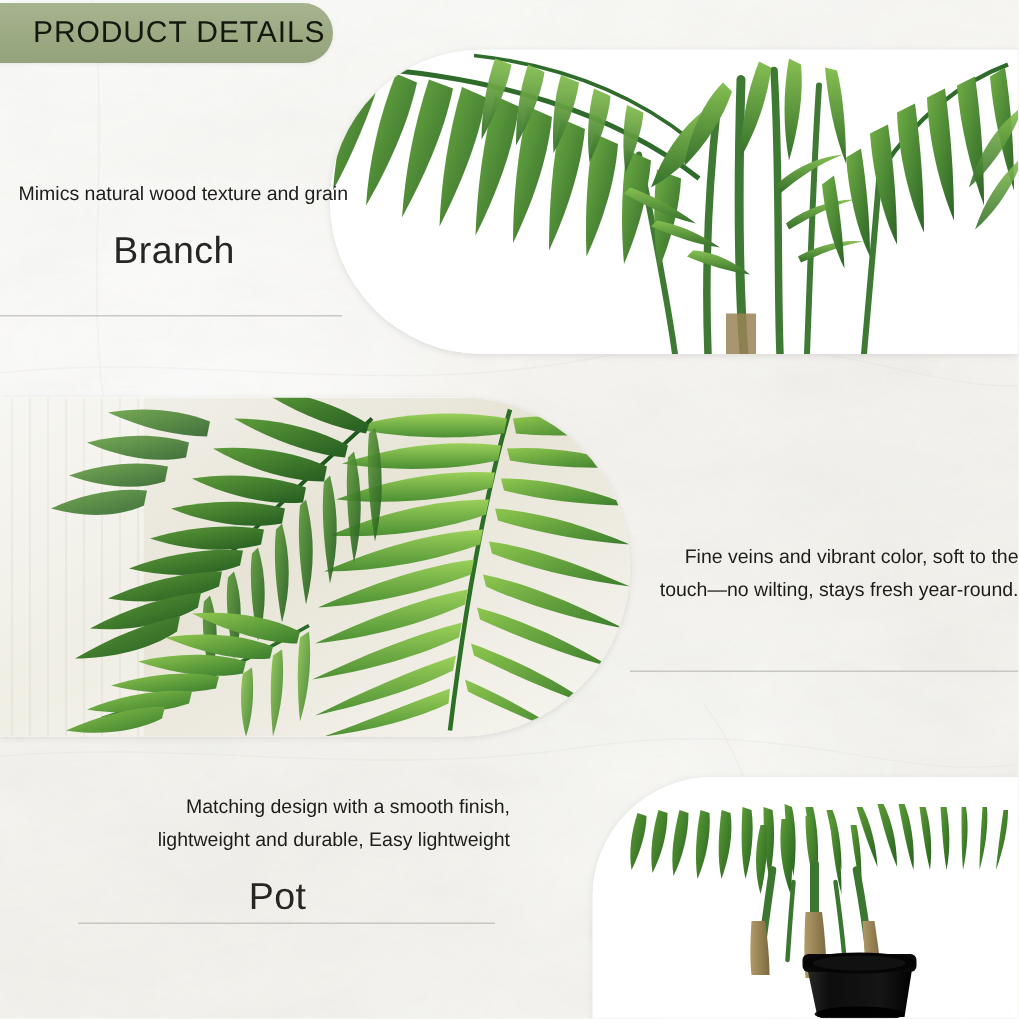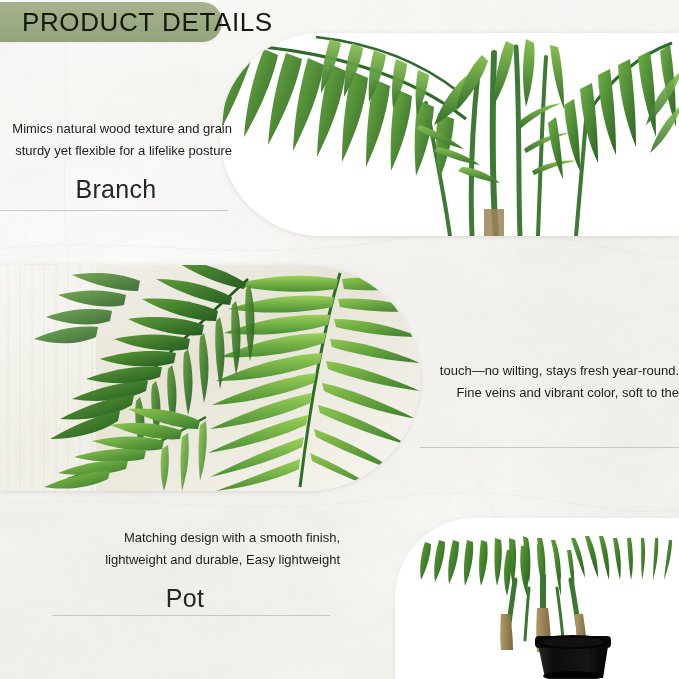--- a/index.html
+++ b/index.html
@@ -24,21 +24,21 @@
   
   .badge{
     position:absolute;left:-14px;top:2px;
     width:236px;height:40px;
     border-radius:0 22px 22px 0;
     display:flex;align-items:center;
     box-shadow:0 1px 3px rgba(0,0,0,.06);
   }
   .badge-text{
     margin-left:36px;
-    font-size:26px;
+    font-size:20px;
     letter-spacing:.6px;
     color:#14180f;
     font-weight:400;
     white-space:nowrap;
   }
 
   
   .panel{position:absolute;overflow:hidden;background:#fff;}
   #panel-branch{
     left:220px;top:33px;width:459px;height:203px;
@@ -197,21 +197,20 @@
 
       <g fill="url(#lg2)" opacity=".9">
         <path d="M459 40 C 444 52, 432 70, 426 92 C 440 80, 452 62, 459 46 Z"></path>
         <path d="M459 74 C 446 86, 436 102, 430 120 C 442 110, 453 94, 459 80 Z"></path>
       </g>
     </svg>
   </div>
 
   <div class="block" id="block-branch">
     <div class="desc">Mimics natural wood texture and grain</div>
-    <div class="desc">sturdy yet flexible for a lifelike posture</div>
     <div class="heading">Branch</div>
   </div>
   <div class="divider" id="div-1"></div>
 
   <div class="panel" id="panel-leaves">
     <svg viewBox="0 0 420 226" preserveAspectRatio="xMidYMid slice">
       <defs>
         <linearGradient id="bg2" x1="0" y1="0" x2="1" y2="1">
           <stop offset="0" stop-color="#f4f3ee"></stop>
           <stop offset="45%" stop-color="#e7e4d6"></stop>
@@ -319,22 +318,22 @@
       <g fill="url(#lf-b)" opacity=".85">
         <path d="M140 16 C 120 8, 96 6, 72 10 C 94 20, 118 26, 138 26 Z"></path>
         <path d="M126 30 C 106 24, 82 24, 58 30 C 80 40, 104 44, 124 40 Z"></path>
         <path d="M112 46 C 92 42, 68 44, 46 52 C 68 60, 92 62, 110 56 Z"></path>
         <path d="M98 62 C 78 60, 56 64, 34 74 C 56 80, 78 80, 96 72 Z"></path>
       </g>
     </svg>
   </div>
 
   <div class="block" id="block-leaves">
+    <div class="desc">Fine veins and vibrant color, soft to the</div>
     <div class="desc">touch—no wilting, stays fresh year-round.</div>
-    <div class="desc">Fine veins and vibrant color, soft to the</div>
   </div>
   <div class="divider" id="div-2"></div>
 
   <div class="block" id="block-pot">
     <div class="desc">Matching design with a smooth finish,</div>
     <div class="desc">lightweight and durable, Easy lightweight</div>
     <div class="heading">Pot</div>
   </div>
   <div class="divider" id="div-3"></div>
 

